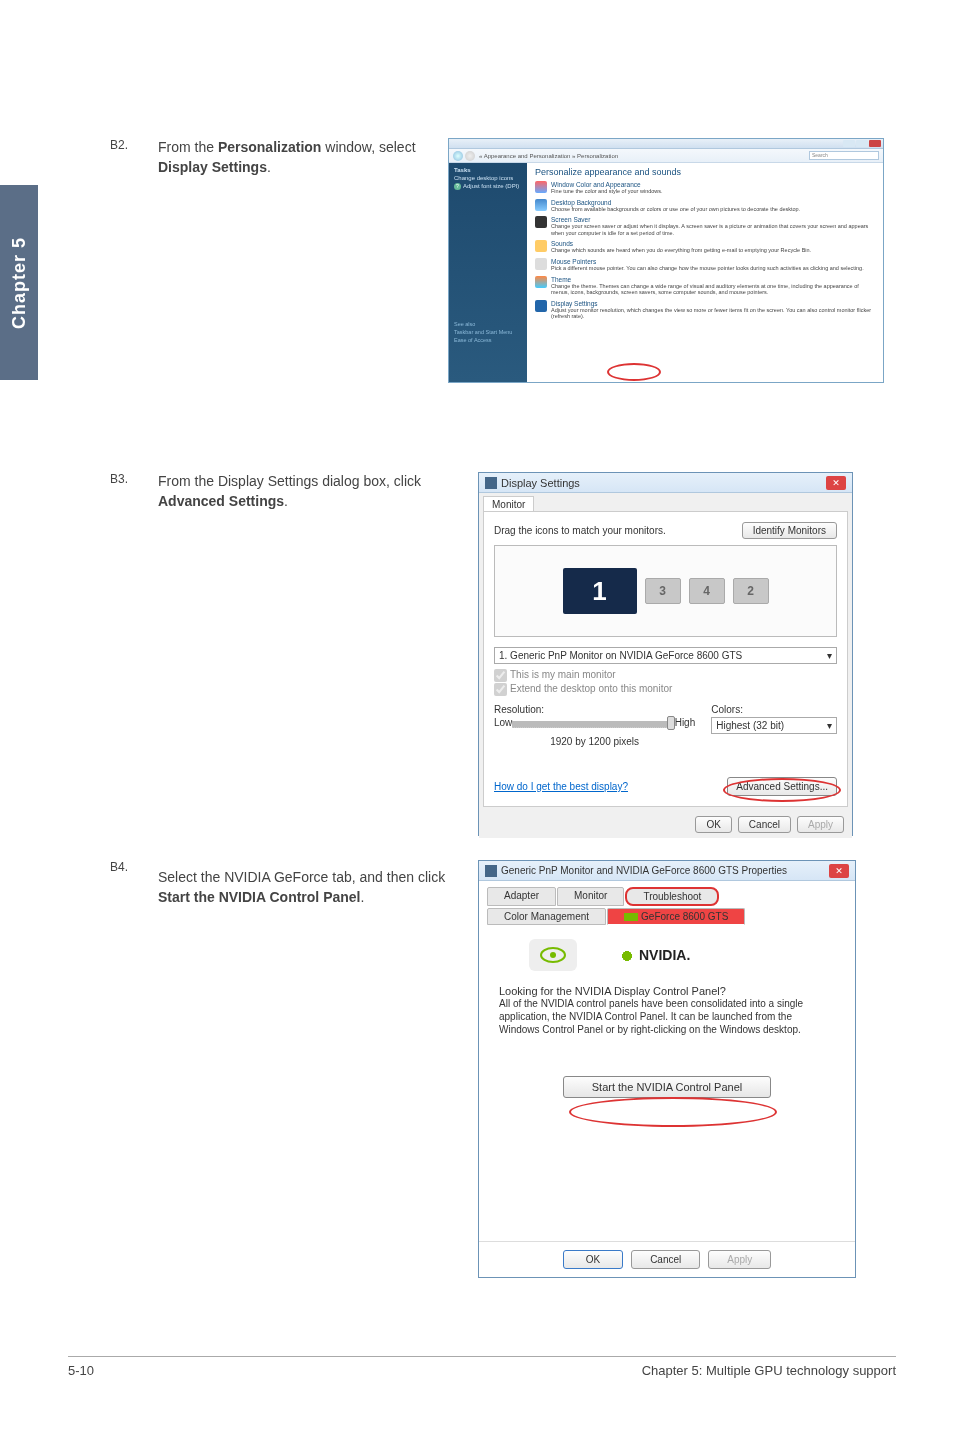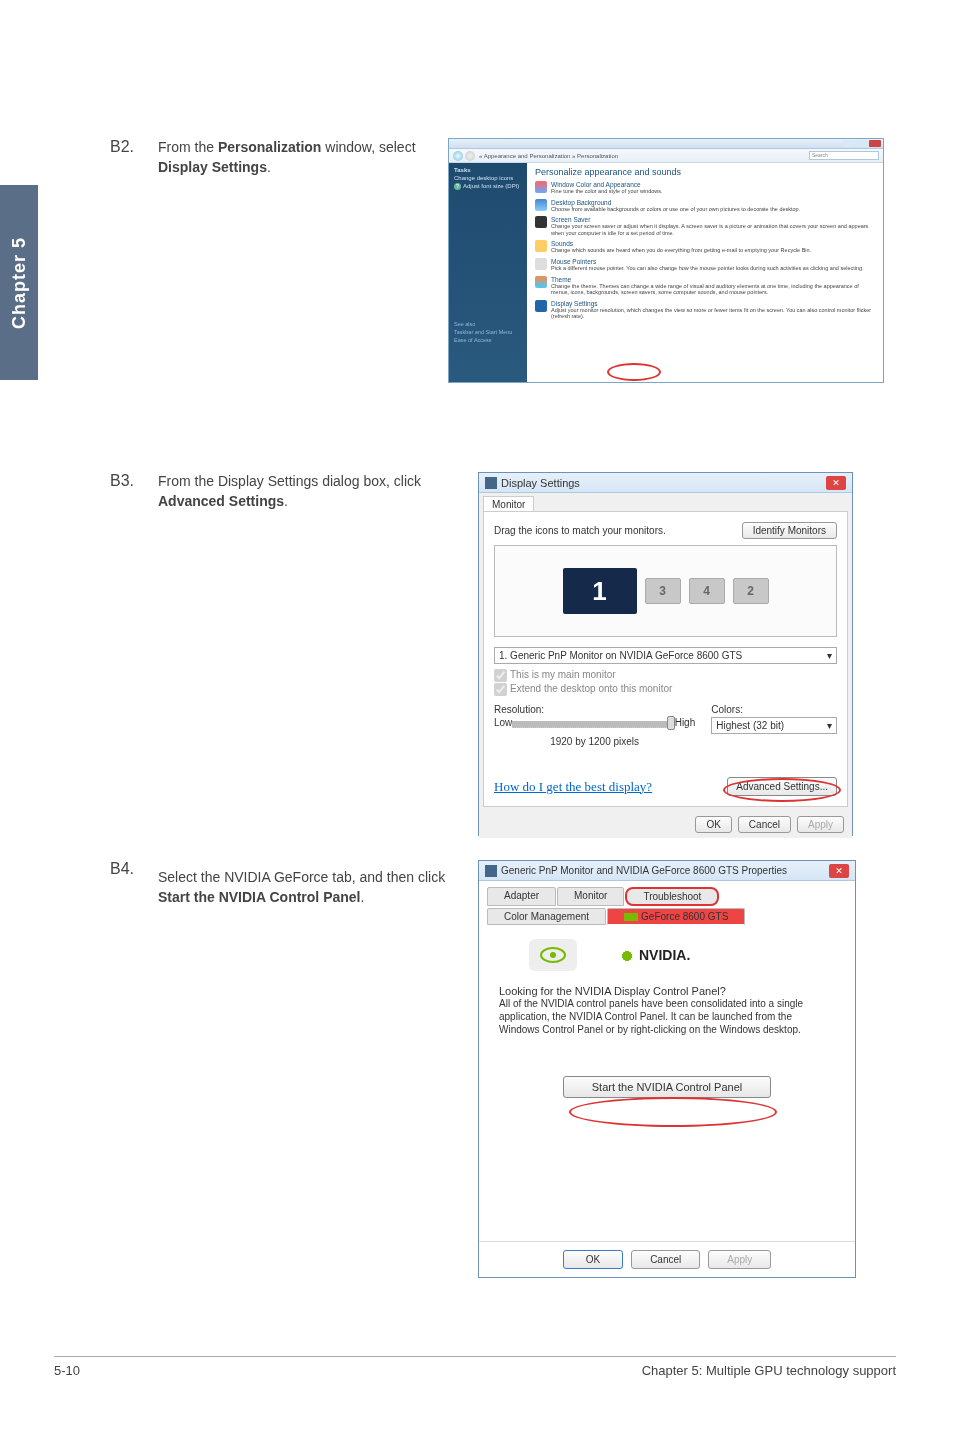--- a/index.html
+++ b/index.html
@@ -26,21 +26,21 @@
     text-orientation: mixed;
     display: flex;
     align-items: center;
     justify-content: center;
     transform: rotate(180deg);
     letter-spacing: 1px;
   }
   
   .content { position: absolute; left: 0; width: 954px; }
   .step-row { display: flex; padding-left: 110px; padding-right: 58px; }
-  .step-label { width: 48px; font-size: 16px; color: #444; flex-shrink: 0; }
+  .step-label { width: 48px; font-size: 12px; color: #444; flex-shrink: 0; }
   .step-text { width: 290px; font-size: 14px; color: #444; line-height: 1.4; flex-shrink: 0; padding-right: 20px; }
   .step-text b { font-weight: bold; }
   .screenshot { flex: 1; }
   
   .section-b2 { top: 138px; }
   .section-b3 { top: 472px; }
   .section-b4 { top: 860px; }
 
   
   .win-personalization {
@@ -108,21 +108,21 @@
   .chk-row { color:#888; font-size:10px; line-height:1.4; margin:2px 0 8px; }
   .chk-row input { vertical-align:middle; margin-right:3px; }
   .res-row { display:flex; justify-content:space-between; font-size:10px; }
   .res-col { flex:1; }
   .res-row .lbl { color:#333; margin-bottom:2px; }
   .slider { display:flex; align-items:flex-end; }
   .slider .track { flex:1; height:2px; background:#bbb; position:relative; border-bottom:1px dotted #ccc; padding-bottom:6px;}
   .slider .thumb { position:absolute; right:0; top:-5px; width:8px; height:14px; background:#ddd; border:1px solid #888; border-radius:2px; }
   .res-text { text-align:center; font-size:10px; color:#333; margin-top:8px; }
   .bottom-row { position:absolute; bottom:10px; left:10px; right:10px; display:flex; justify-content:space-between; align-items:center; }
-  .link-blue { color:#0066cc; text-decoration:underline; font-size:13px;font-family:Liberation Serif, serif; }
+  .link-blue { color:#0066cc; text-decoration:underline; font-size:10px; }
   .adv-btn { border:1px solid #888; background:linear-gradient(#fdfdfd,#e8e8e8); padding:3px 8px; font-size:10px; border-radius:3px; }
   .hc-b3 { position:absolute; bottom:4px; right:6px; width:118px; height:24px; border:2px solid #d33; border-radius:50%; pointer-events:none; }
   .dlg-btns { display:flex; justify-content:flex-end; gap:6px; padding:5px 8px; background:#f0f0f0; }
 
   
   .win-props {
     width: 378px; height: 418px;
     border: 1px solid #6c93b6;
     background: #fff;
     font-size: 11px;
@@ -139,21 +139,21 @@
   .nvidia-logo { font-weight:bold; font-size:14px; color:#222; }
   .nvidia-logo .eye { display:inline-block; width:20px; height:14px; background:radial-gradient(circle,#7b0 40%,#fff 42%); border-radius:50%; margin-right:2px; vertical-align:middle; }
   .props-q { font-size:11px; color:#333; margin-bottom:0; }
   .props-desc { font-size:10px; color:#333; line-height:1.3; margin-bottom: 40px; }
   .start-btn-wrap { text-align:center; margin-top: 16px; }
   .start-btn { border:1px solid #888; background:linear-gradient(#fdfdfd,#e6e6e6); padding:4px 28px; font-size:11px; border-radius:3px; display:inline-block; }
   .hc-b4 { position:absolute; width:208px; height:30px; border:2px solid #d33; border-radius:50%; left:82px; top: 172px; pointer-events:none; }
   .props-btns { display:flex; justify-content:center; gap:8px; padding:8px; border-top:1px solid #ddd; position:absolute; bottom:0; left:0; right:0; }
 
   
-  .footer { position:absolute; bottom:60px; left:54px; right:58px; border-top:1px solid #aaa; padding-top:6px; display:flex; justify-content:space-between; font-size:13px; color:#444; }
+  .footer { position:absolute; bottom:60px; left:68px; right:58px; border-top:1px solid #aaa; padding-top:6px; display:flex; justify-content:space-between; font-size:13px; color:#444; }
 </style>
 </head>
 <body>
 
 <div class="chapter-tab">Chapter 5</div>
 
 <div class="content section-b2">
   <div class="step-row">
     <div class="step-label">B2.</div>
     <div class="step-text">

